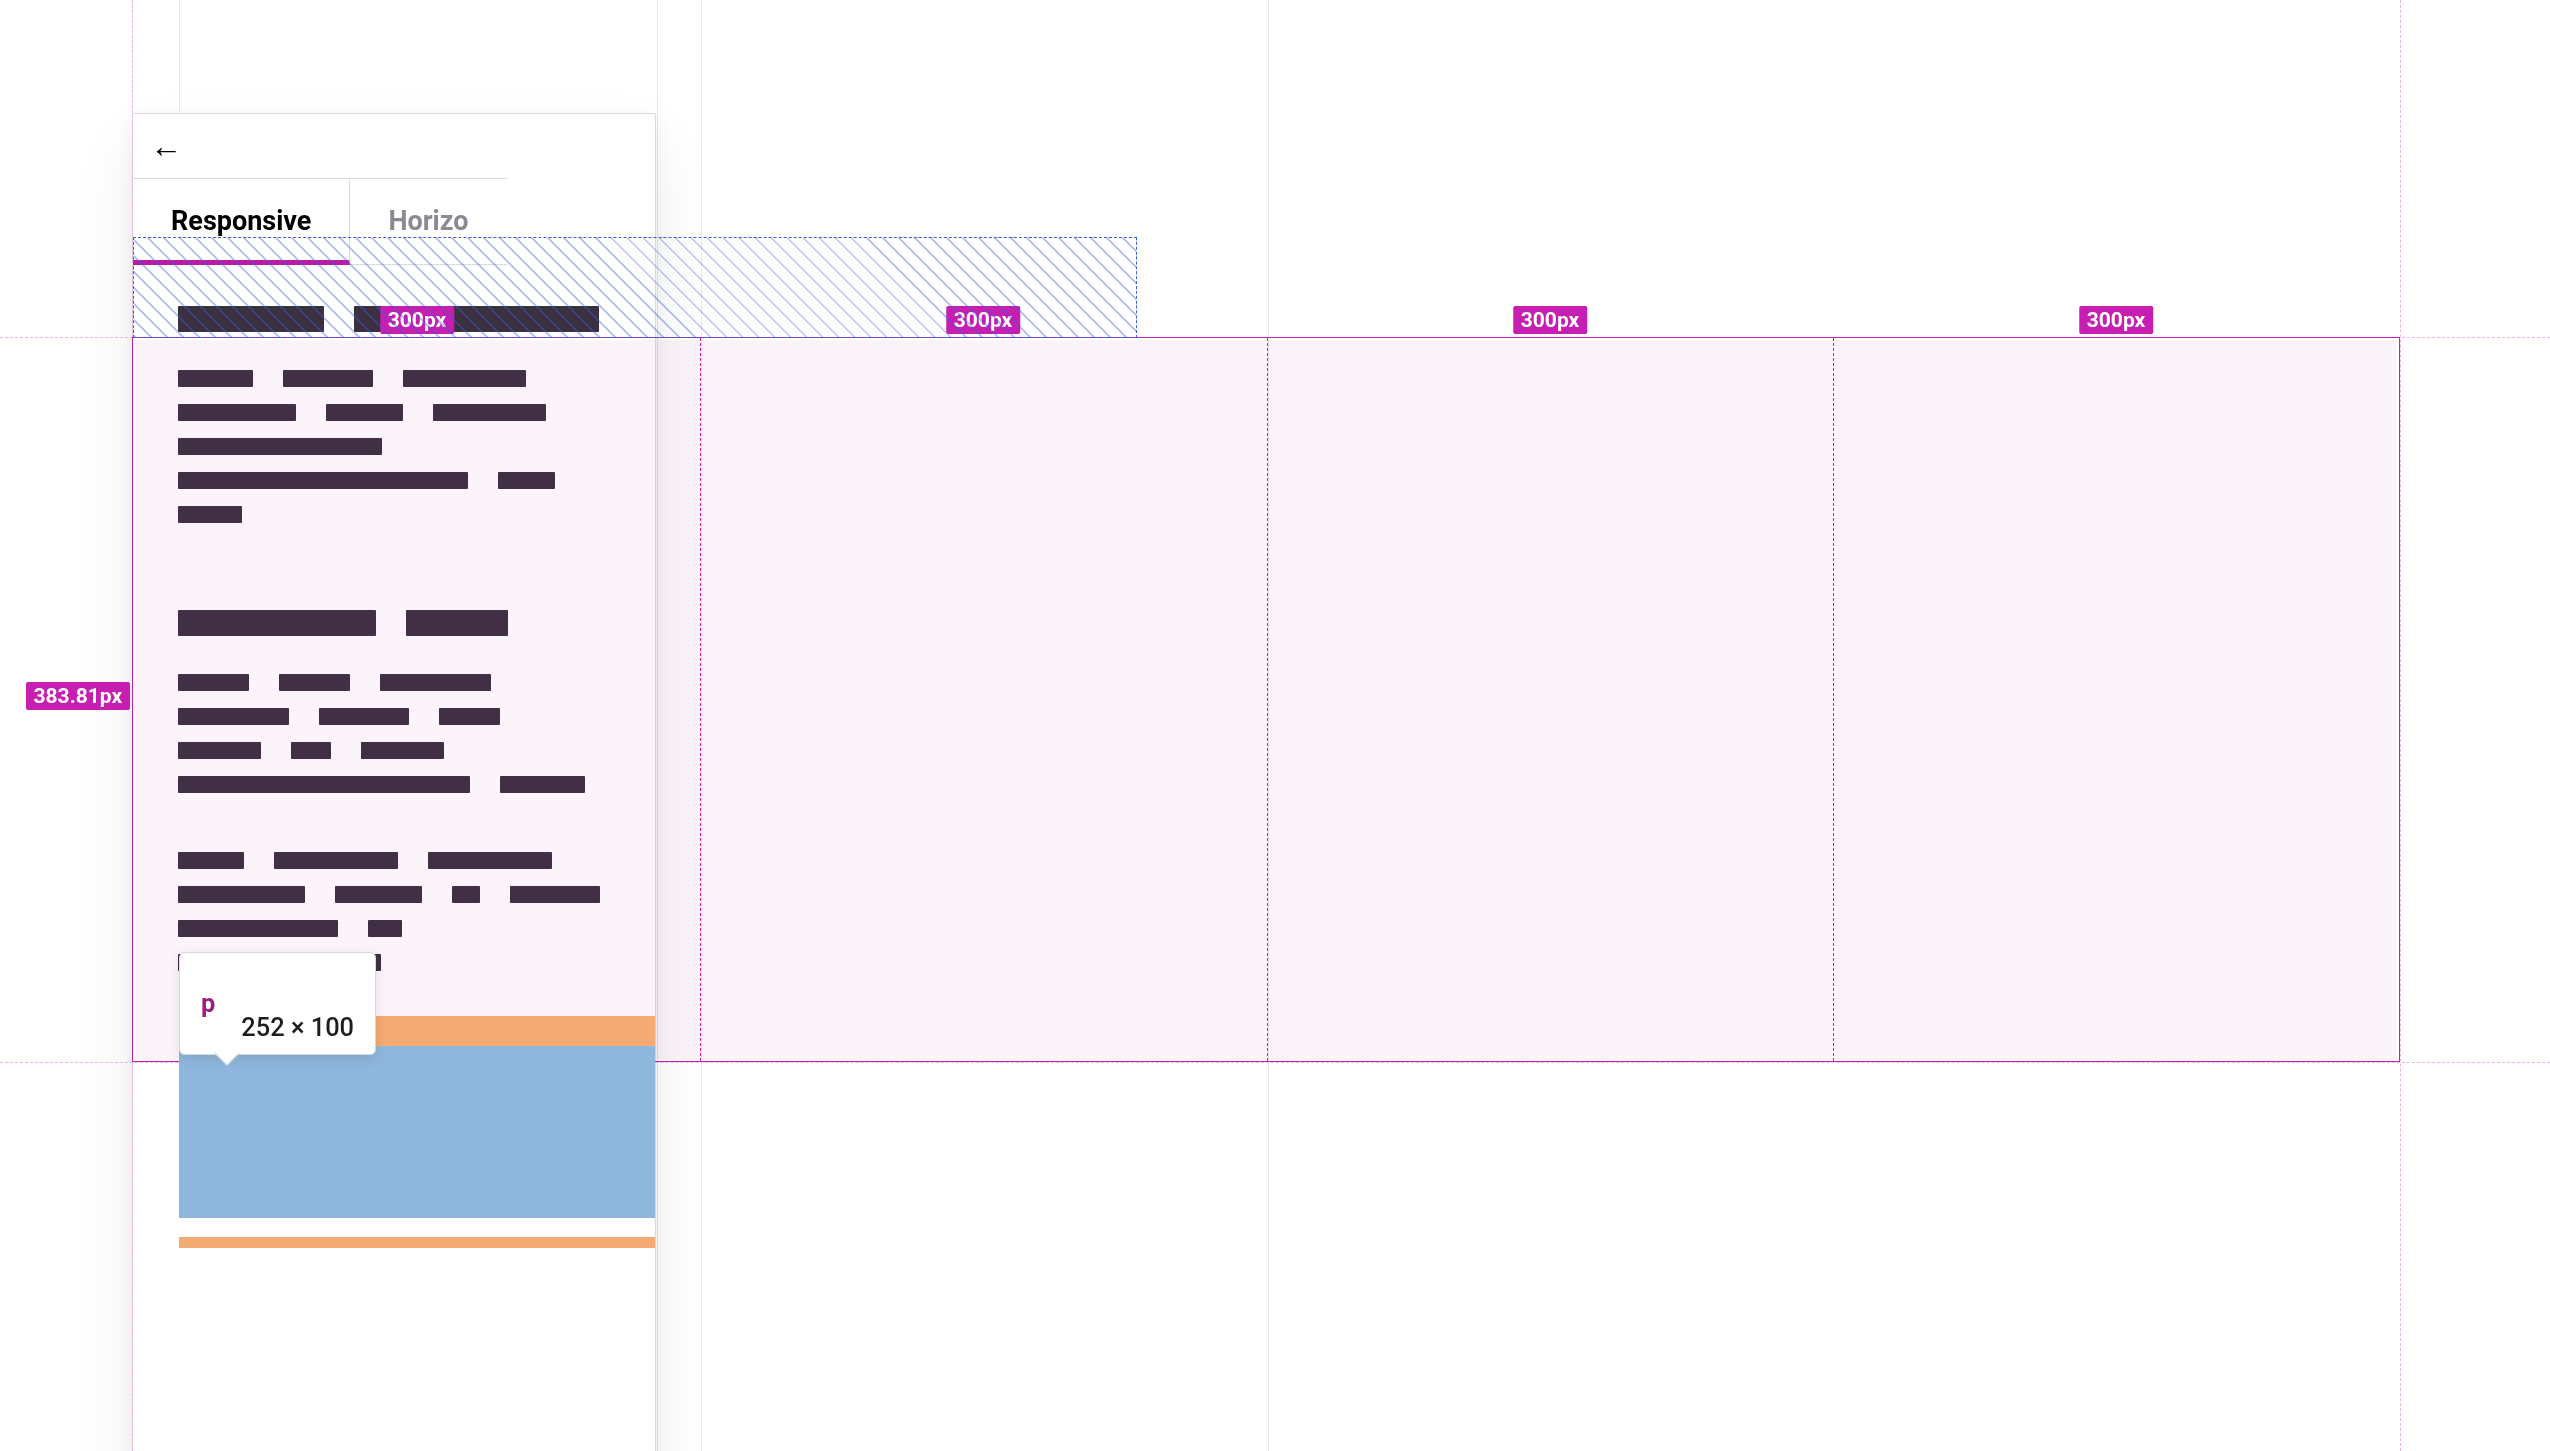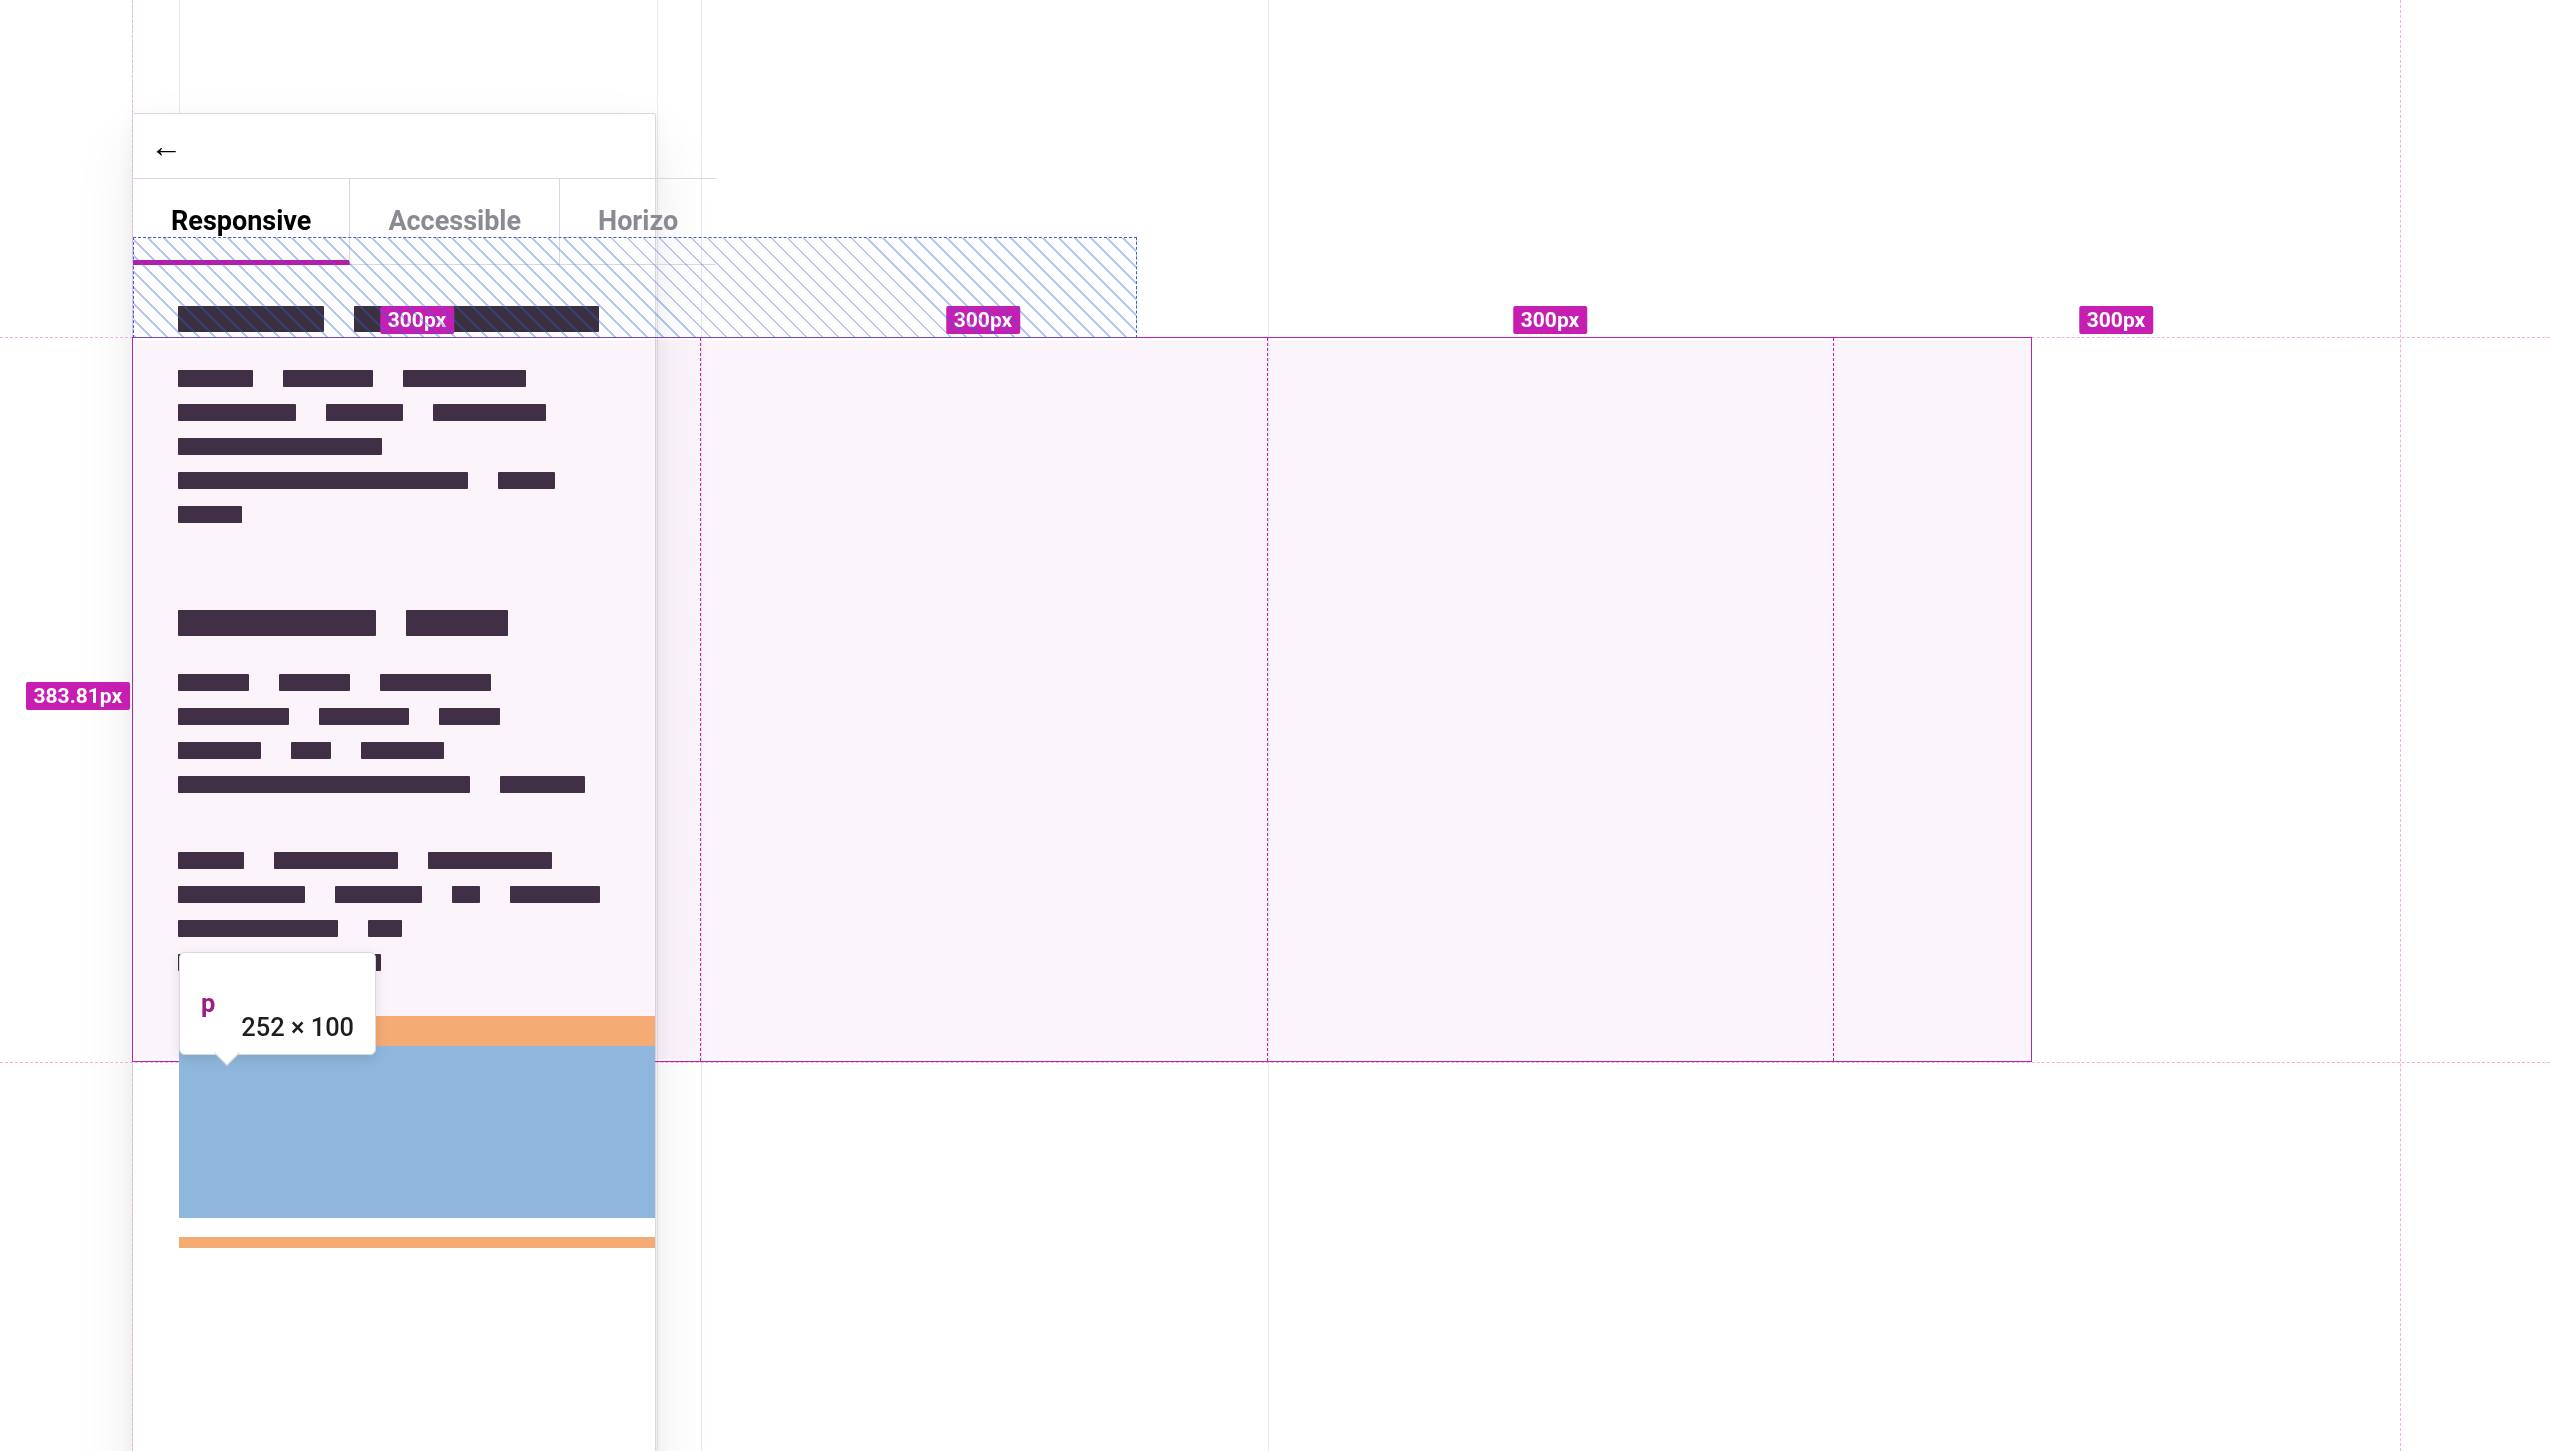--- a/index.html
+++ b/index.html
@@ -124,21 +124,21 @@
     border-right: 0.9px solid #d8d8de;
     border-bottom: 0.9px solid #d8d8de;
     transform: rotate(45deg);
   }
 
   
   .grid-overlay {
     position: absolute;
     left: 132px;
     top: 337px;
-    width: 1900px;
+    width: 2268px;
     height: 725px;
     border: 1.9px solid #c51eb0;
     pointer-events: none;
   }
   .grid-overlay .track-line {
     position: absolute;
     top: 0; bottom: 0;
     width: 0;
     border-left: 1.9px dashed #c51eb0;
   }
@@ -226,21 +226,20 @@
 <div class="col-guide v3"></div>
 <div class="col-guide v4"></div>
 <div class="col-guide v5"></div>
 
 <div class="phone-frame">
   <div class="phone-header">
     <span class="back-arrow">←</span>
   </div>
   <div class="tabs-row">
     <div class="tab active">Responsive</div>
-    <div class="tab">Accessible</div>
     <div class="tab">Horizo</div>
   </div>
 
   <div class="card-body">
 
     <div class="bar-row heading">
       <span class="bbar w-155"></span>
         <span class="bbar w-260"></span>
     </div>
     <div class="bar-row">

